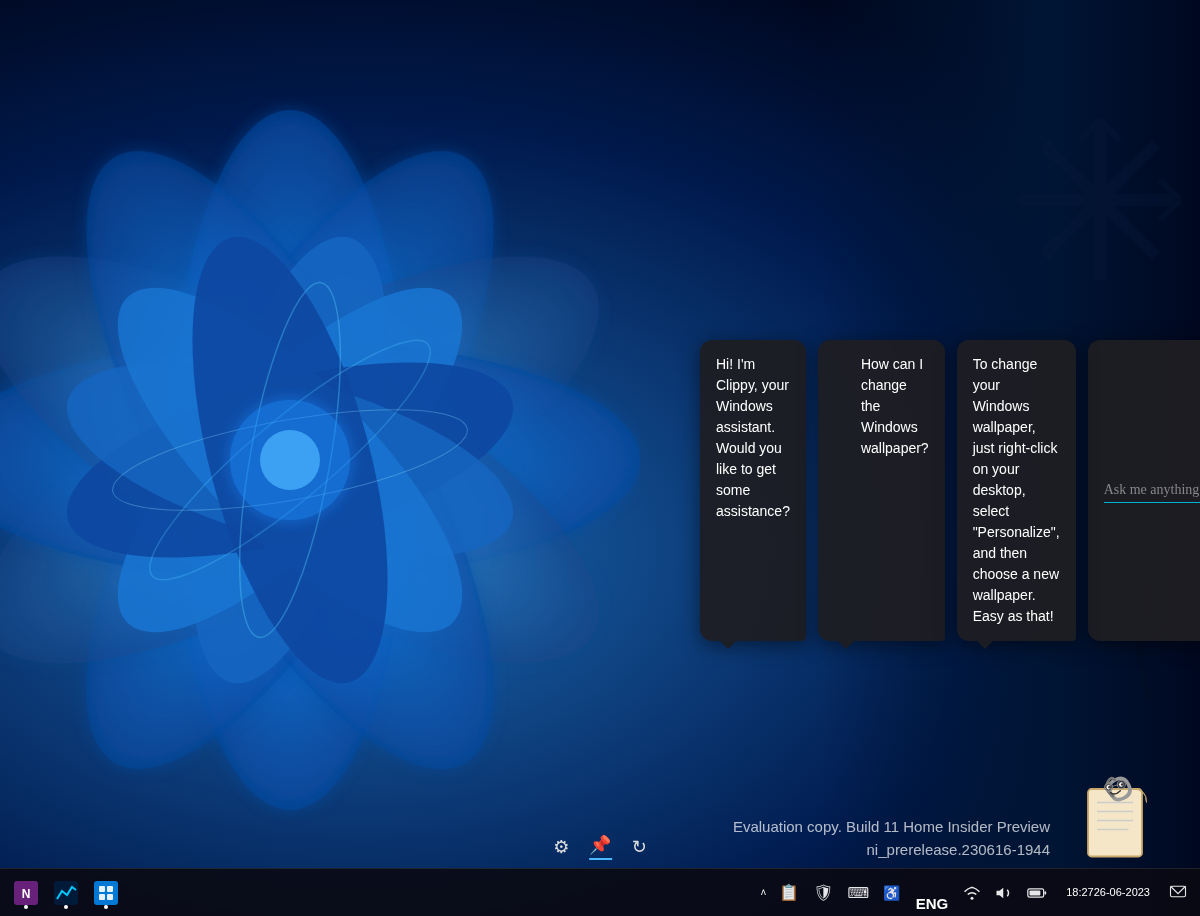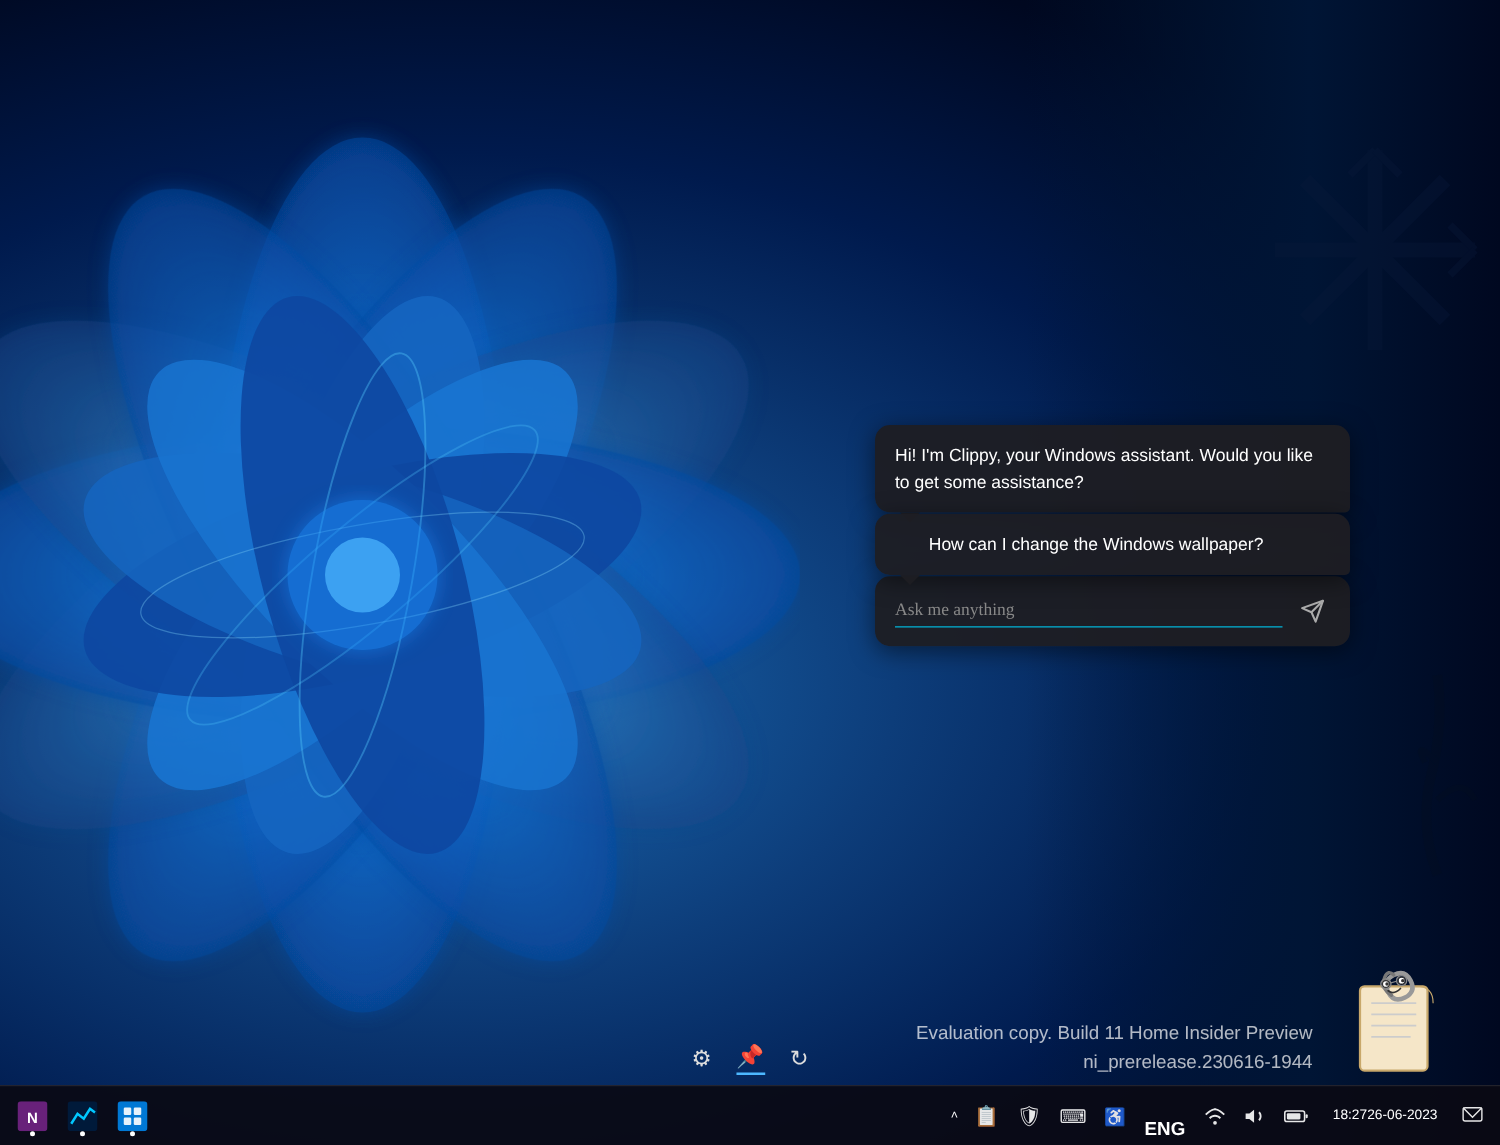--- a/index.html
+++ b/index.html
@@ -55,22 +55,22 @@
       opacity: 0.7;
     }
 
     
     #chat-panel {
       position: absolute;
       right: 120px;
       top: 340px;
       width: 380px;
       display: flex;
-      flex-direction: column;
-      gap: 1px;
+      flex-direction: row;
+      gap: 12px;
     }
 
     .chat-bubble {
       background: rgba(30, 30, 35, 0.95);
       border-radius: 12px;
       padding: 14px 16px;
       color: #fff;
       font-size: 14px;
       line-height: 1.5;
       position: relative;
@@ -352,20 +352,23 @@
   <div id="chat-panel">
 
     <div class="chat-bubble assistant">
       <span>Hi! I'm Clippy, your Windows assistant. Would you like to get some assistance?</span>
     </div>
 
     <div class="chat-bubble user">
       <span>How can I change the Windows wallpaper?</span>
     </div>
 
+    <div class="chat-bubble assistant">
+      <span>To change your Windows wallpaper, just right-click on your desktop, select "Personalize", and then choose a new wallpaper. Easy as that!</span>
+    </div>
 
     <div class="chat-input-area">
       <input type="text" class="chat-input" placeholder="Ask me anything" style="">
       <button class="send-btn">
         <svg width="20" height="20" viewBox="0 0 24 24" fill="none" stroke="currentColor" stroke-width="2" stroke-linecap="round" stroke-linejoin="round">
           <line x1="22" y1="2" x2="11" y2="13"></line>
           <polygon points="22 2 15 22 11 13 2 9 22 2"></polygon>
         </svg>
       </button>
     </div>

